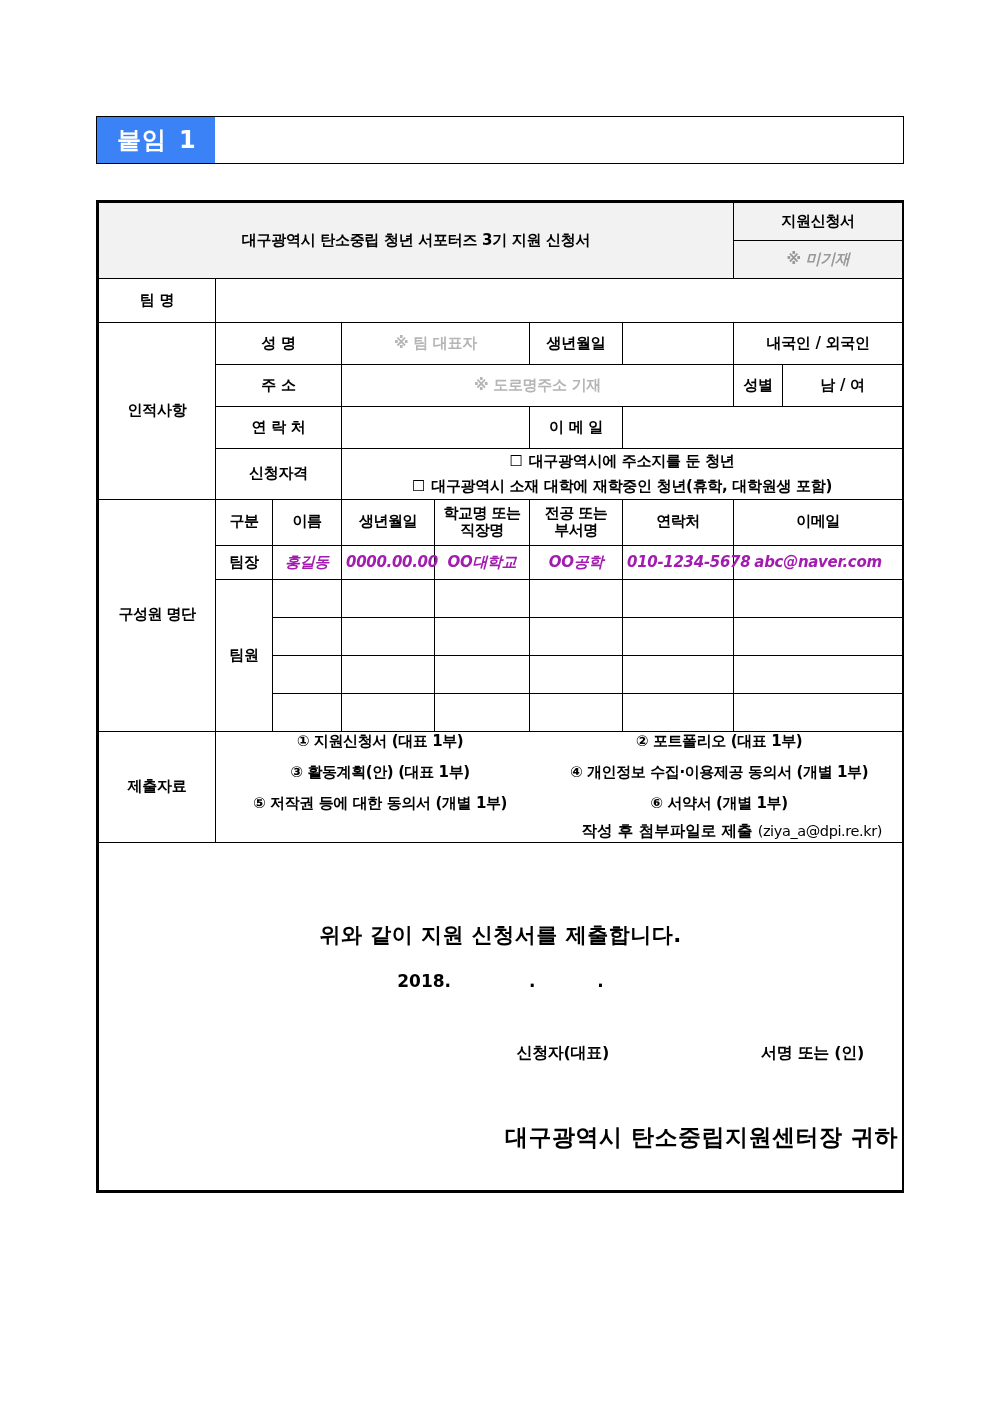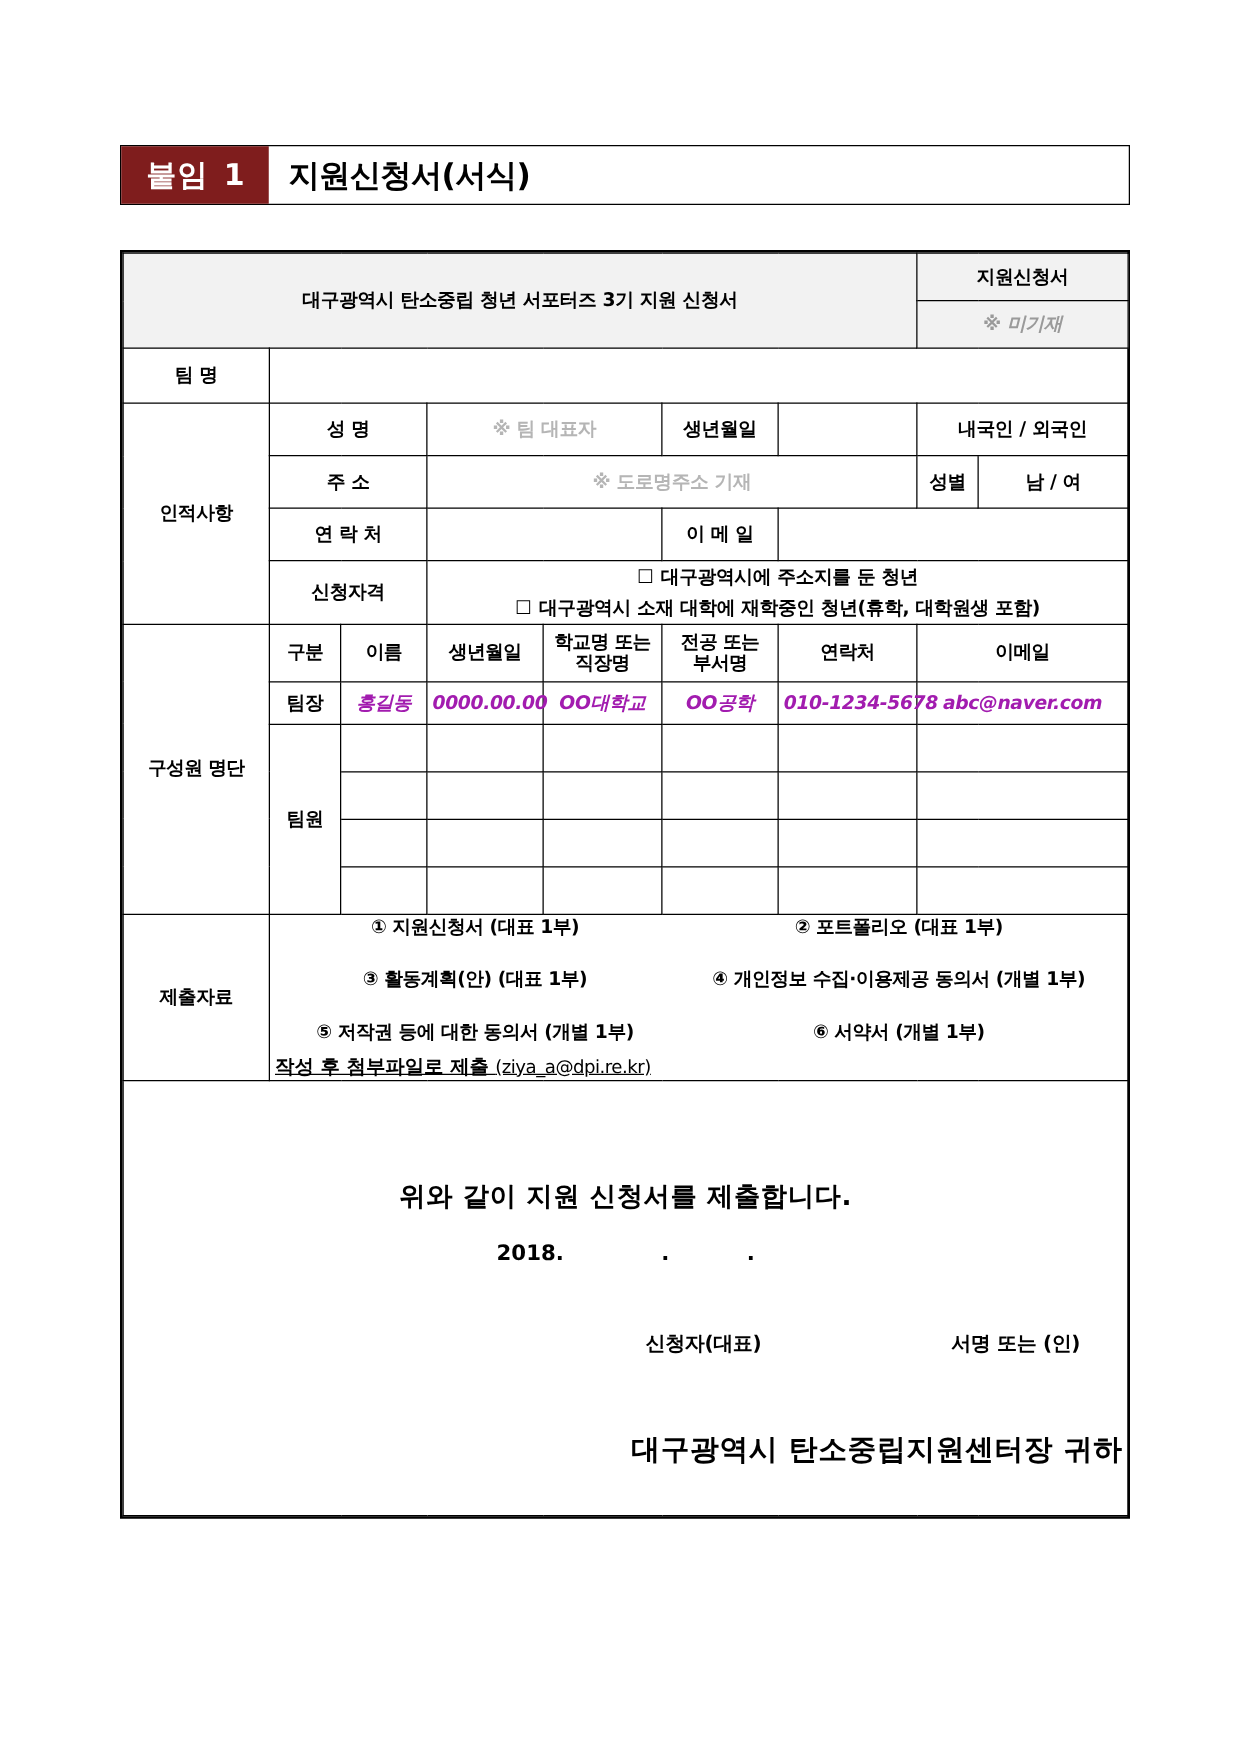--- a/index.html
+++ b/index.html
@@ -158,34 +158,33 @@
 
   
   .docs-cell {
     text-align: left;
     padding: 9px 0 9px 16px;
     font-weight: normal;
   }
   .docs-grid {
     display: grid;
     grid-template-columns: 320px 1fr;
-    row-gap: 23px;
+    row-gap: 12px;
   }
   .docs-grid span {
     font-size: 15px;
     letter-spacing: -0.4px;
     white-space: nowrap;
   }
   .docs-foot {
-    text-align: left;
+    text-align: right;
     margin-top: 8px;
     font-size: 15.5px;
     letter-spacing: -0.4px;
     padding-right: 16px;
-    text-decoration: underline;
   }
   .docs-foot b { font-weight: bold; letter-spacing: 0px; }
   .docs-foot .mail { font-weight: normal; font-size: 14.5px; }
 
   
   .decl-cell {
     height: 348px;
     vertical-align: top;
     text-align: center;
     padding: 0;
@@ -219,25 +218,24 @@
     font-size: 23px;
     font-weight: bold;
     letter-spacing: 0.5px;
     text-align: right;
   }
 </style>
 </head>
 <body>
 
 <div class="attach-header">
-  <div class="attach-tag" style="background: #7f1d1d;">
+  <div class="attach-tag" style="background: #3b82f6;">
     <span>붙임</span>
     <span class="num">1</span>
   </div>
-  <div class="attach-title">지원신청서(서식)</div>
 </div>
 
 <div class="form">
   <table>
     <colgroup>
       <col style="width:117px">
       <col style="width:57px">
       <col style="width:69px">
       <col style="width:93px">
       <col style="width:95px">

